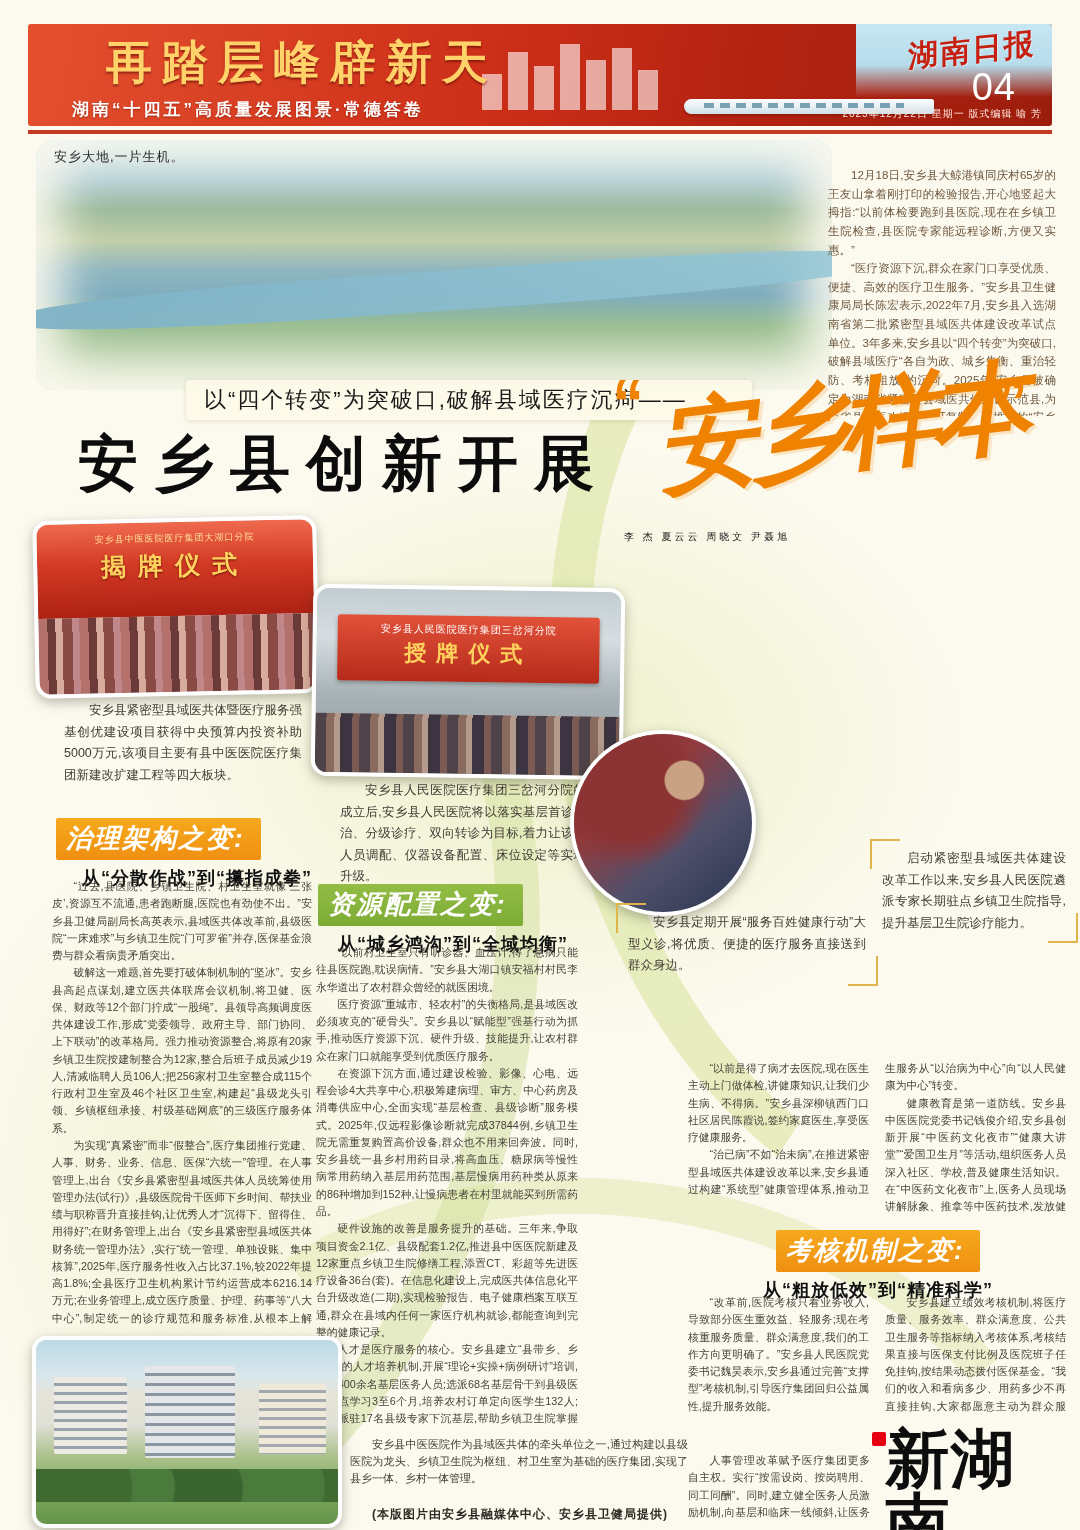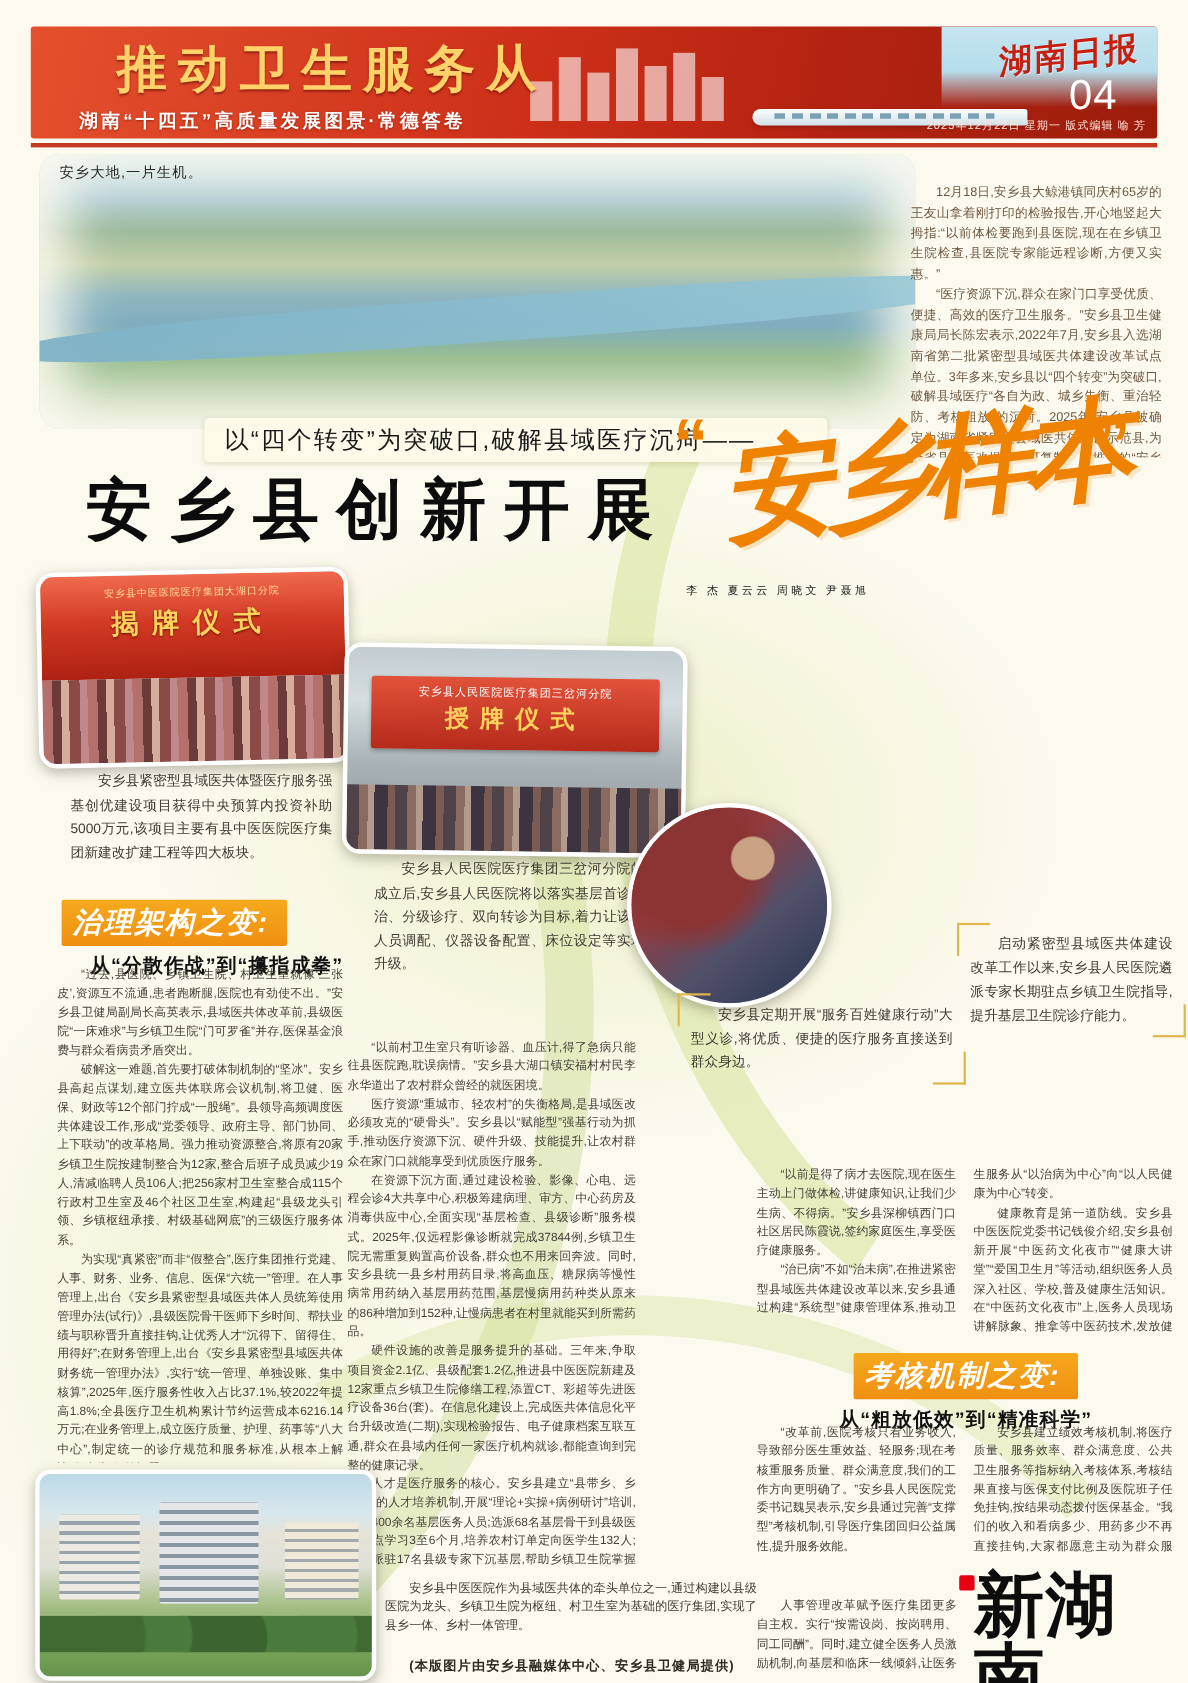--- a/index.html
+++ b/index.html
@@ -117,21 +117,21 @@
     <div class="skyline">
       <div style="height:36px"></div>
       <div style="height:58px"></div>
       <div style="height:44px"></div>
       <div style="height:66px"></div>
       <div style="height:50px"></div>
       <div style="height:62px"></div>
       <div style="height:40px"></div>
     </div>
     <div class="train"></div>
-    <div class="banner-title">推动卫生服务从</div>
+    <div class="banner-title">再踏层峰辟新天</div>
     <div class="banner-subtitle">湖南“十四五”高质量发展图景·常德答卷</div>
     <div class="badge">
       <div class="paper-name">湖南日报</div>
       <div class="page-number">04</div>
     </div>
     <div class="dateline">2025年12月22日 星期一 版式编辑 喻 芳</div>
   </div>
   <div class="banner-rule"></div>
 
   <div class="hero">
@@ -190,20 +190,24 @@
     <span class="sec-badge orange">治理架构之变:</span>
     <div class="sec-sub">从“分散作战”到“攥指成拳”</div>
   </div>
   <div class="body-txt sec1-body">
     <p>“过去,县医院、乡镇卫生院、村卫生室就像‘三张皮’,资源互不流通,患者跑断腿,医院也有劲使不出。”安乡县卫健局副局长高英表示,县域医共体改革前,县级医院“一床难求”与乡镇卫生院“门可罗雀”并存,医保基金浪费与群众看病贵矛盾突出。</p>
     <p>破解这一难题,首先要打破体制机制的“坚冰”。安乡县高起点谋划,建立医共体联席会议机制,将卫健、医保、财政等12个部门拧成“一股绳”。县领导高频调度医共体建设工作,形成“党委领导、政府主导、部门协同、上下联动”的改革格局。强力推动资源整合,将原有20家乡镇卫生院按建制整合为12家,整合后班子成员减少19人,清减临聘人员106人;把256家村卫生室整合成115个行政村卫生室及46个社区卫生室,构建起“县级龙头引领、乡镇枢纽承接、村级基础网底”的三级医疗服务体系。</p>
     <p>为实现“真紧密”而非“假整合”,医疗集团推行党建、人事、财务、业务、信息、医保“六统一”管理。在人事管理上,出台《安乡县紧密型县域医共体人员统筹使用管理办法(试行)》,县级医院骨干医师下乡时间、帮扶业绩与职称晋升直接挂钩,让优秀人才“沉得下、留得住、用得好”;在财务管理上,出台《安乡县紧密型县域医共体财务统一管理办法》,实行“统一管理、单独设账、集中核算”,2025年,医疗服务性收入占比37.1%,较2022年提高1.8%;全县医疗卫生机构累计节约运营成本6216.14万元;在业务管理上,成立医疗质量、护理、药事等“八大中心”,制定统一的诊疗规范和服务标准,从根本上解决“各自为政”的问题。</p>
 
   </div>
 
+  <div class="sec2-head">
+    <span class="sec-badge green">资源配置之变:</span>
+    <div class="sec-sub">从“城乡鸿沟”到“全域均衡”</div>
+  </div>
   <div class="body-txt sec2-body">
     <p>“以前村卫生室只有听诊器、血压计,得了急病只能往县医院跑,耽误病情。”安乡县大湖口镇安福村村民李永华道出了农村群众曾经的就医困境。</p>
     <p>医疗资源“重城市、轻农村”的失衡格局,是县域医改必须攻克的“硬骨头”。安乡县以“赋能型”强基行动为抓手,推动医疗资源下沉、硬件升级、技能提升,让农村群众在家门口就能享受到优质医疗服务。</p>
     <p>在资源下沉方面,通过建设检验、影像、心电、远程会诊4大共享中心,积极筹建病理、审方、中心药房及消毒供应中心,全面实现“基层检查、县级诊断”服务模式。2025年,仅远程影像诊断就完成37844例,乡镇卫生院无需重复购置高价设备,群众也不用来回奔波。同时,安乡县统一县乡村用药目录,将高血压、糖尿病等慢性病常用药纳入基层用药范围,基层慢病用药种类从原来的86种增加到152种,让慢病患者在村里就能买到所需药品。</p>
     <p>硬件设施的改善是服务提升的基础。三年来,争取项目资金2.1亿、县级配套1.2亿,推进县中医医院新建及12家重点乡镇卫生院修缮工程,添置CT、彩超等先进医疗设备36台(套)。在信息化建设上,完成医共体信息化平台升级改造(二期),实现检验报告、电子健康档案互联互通,群众在县域内任何一家医疗机构就诊,都能查询到完整的健康记录。</p>
     <p>人才是医疗服务的核心。安乡县建立“县带乡、乡带村”的人才培养机制,开展“理论+实操+病例研讨”培训,覆盖400余名基层医务人员;选派68名基层骨干到县级医院驻点学习3至6个月,培养农村订单定向医学生132人;常年派驻17名县级专家下沉基层,帮助乡镇卫生院掌握腹腔镜微创手术、中医针灸等新技术44种。如今,乡镇卫生院能开展的手术种类从改革前的平均5种增加到18种,村卫生室都能提供中医药服务,基层诊疗人次占比达69.37%,较2022年提高13.59%,基层医疗服务能力实现质的飞跃。</p>
 
   </div>
 
   <div class="body-txt sec3-body">

